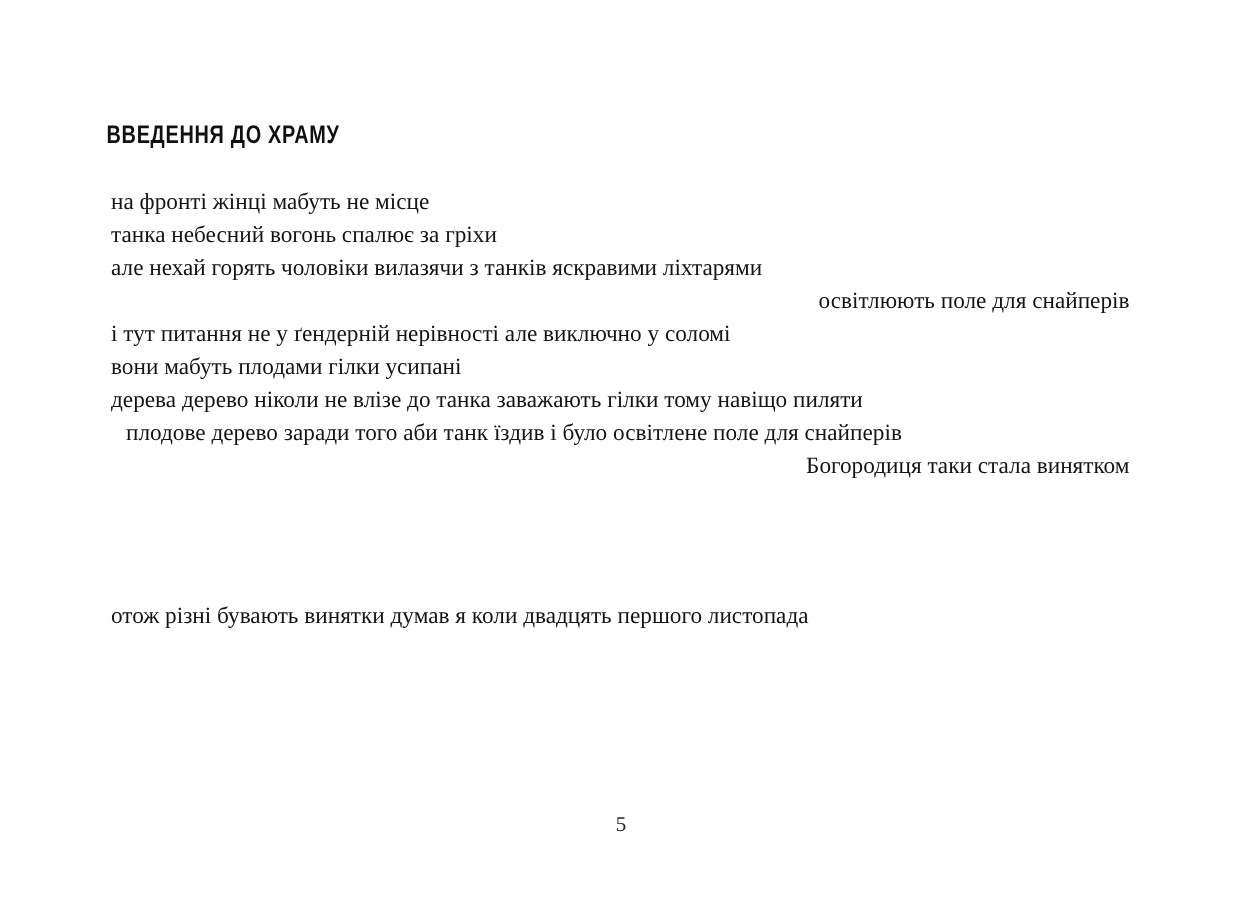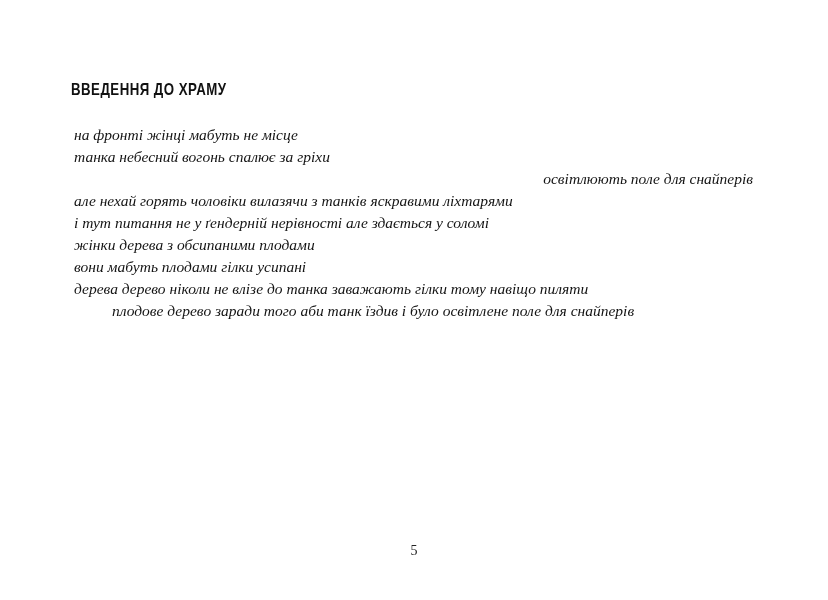--- a/index.html
+++ b/index.html
@@ -32,36 +32,35 @@
     letter-spacing: 0.6px;
     transform: scaleX(0.78);
     transform-origin: left center;
     color: #111111;
     white-space: nowrap;
   }
   .stanza {
     position: absolute;
     left: 0;
     width: 828px;
-    font-style: italic;
   }
   .stanza-1 { top: 124px; }
   .stanza-2 { top: 400px; }
   .line {
     font-family: "Liberation Serif", serif;
     font-size: 15.5px;
     line-height: 22px;
     color: #141414;
     white-space: pre;
   }
   .line.indent-left {
     padding-left: 74px;
   }
   .line.indent-deep {
-    padding-left: 112px;
+    padding-left: 84px;
   }
   .line.align-right {
     text-align: right;
     padding-right: 75px;
   }
   .page-number {
     position: absolute;
     left: 0;
     top: 543px;
     width: 828px;
@@ -74,27 +73,28 @@
 </head>
 <body>
 
 <div class="page">
 
   <div class="poem-title">ВВЕДЕННЯ ДО ХРАМУ</div>
 
   <div class="stanza stanza-1">
     <div class="line indent-left">на фронті жінці мабуть не місце</div>
     <div class="line indent-left">танка небесний вогонь спалює за гріхи</div>
+    <div class="line indent-left">але нехай горять чоловіки вилазячи з танків яскравими ліхтарями</div>
     <div class="line align-right">освітлюють поле для снайперів</div>
-    <div class="line indent-left">але нехай горять чоловіки вилазячи з танків яскравими ліхтарями</div>
-    <div class="line indent-left">і тут питання не у ґендерній нерівності але здається у соломі</div>
-    <div class="line indent-left">жінки дерева з обсипаними плодами</div>
+    <div class="line indent-left">і тут питання не у ґендерній нерівності але виключно у соломі</div>
     <div class="line indent-left">вони мабуть плодами гілки усипані</div>
     <div class="line indent-left">дерева дерево ніколи не влізе до танка заважають гілки тому навіщо пиляти</div>
     <div class="line indent-deep">плодове дерево заради того аби танк їздив і було освітлене поле для снайперів</div>
+    <div class="line align-right">Богородиця таки стала винятком</div>
   </div>
 
   <div class="stanza stanza-2">
+    <div class="line indent-left">отож різні бувають винятки думав я коли двадцять першого листопада</div>
   </div>
 
   <div class="page-number">5</div>
 
 </div>
 
 </body></html>

